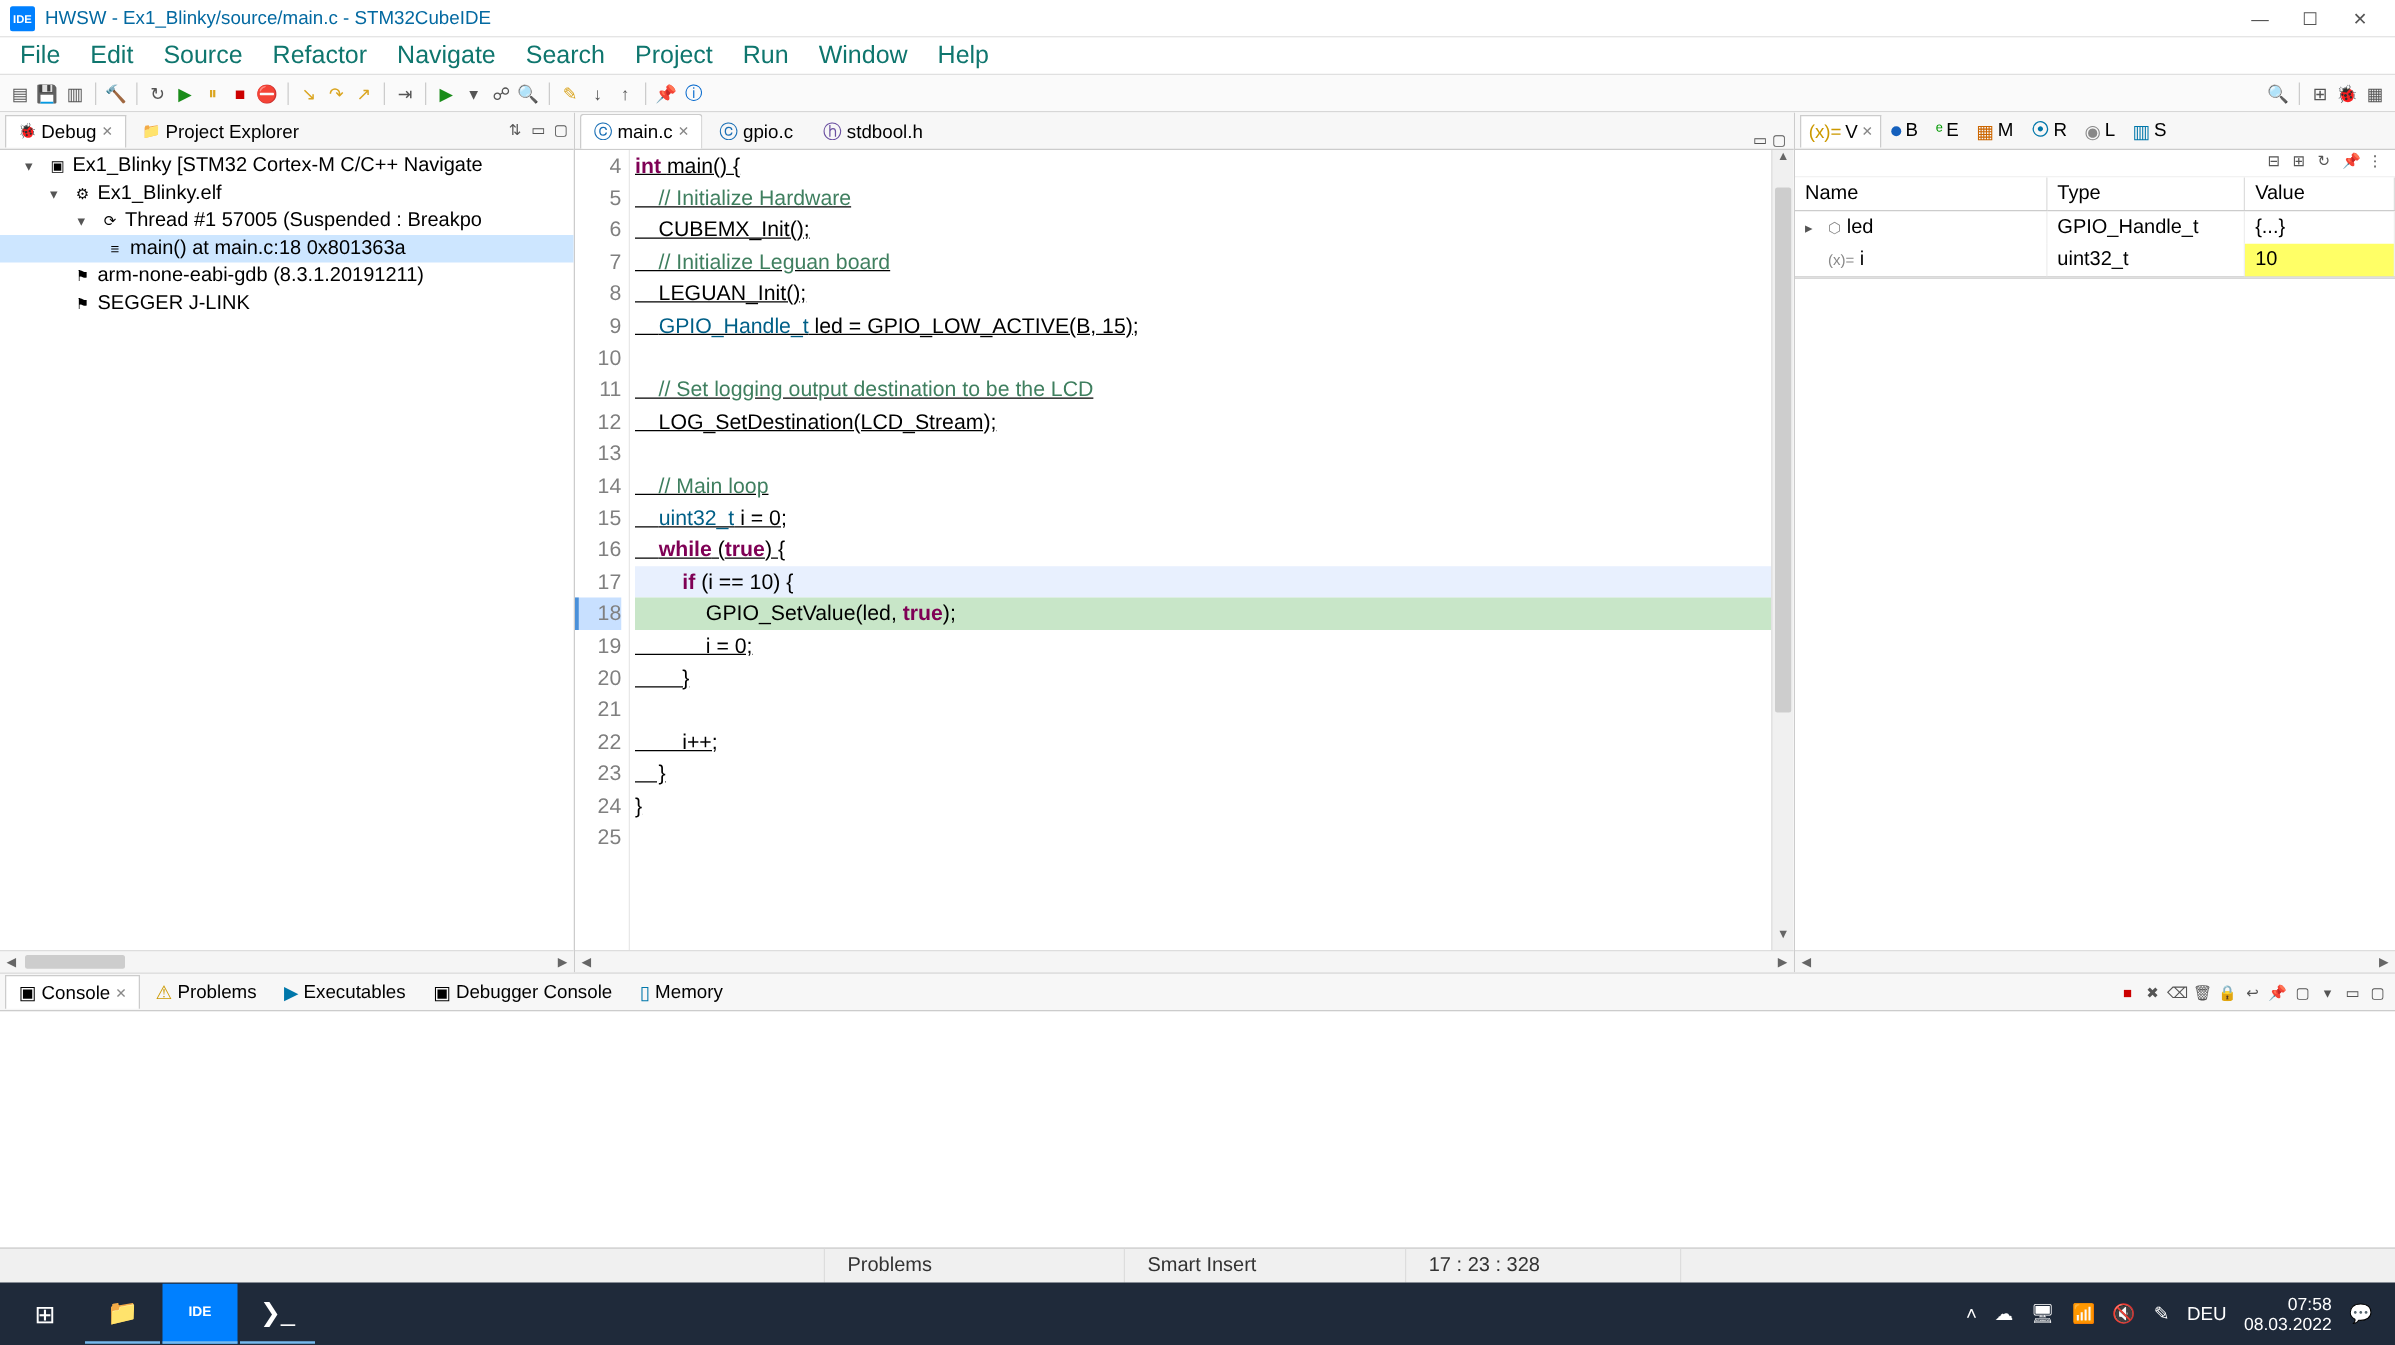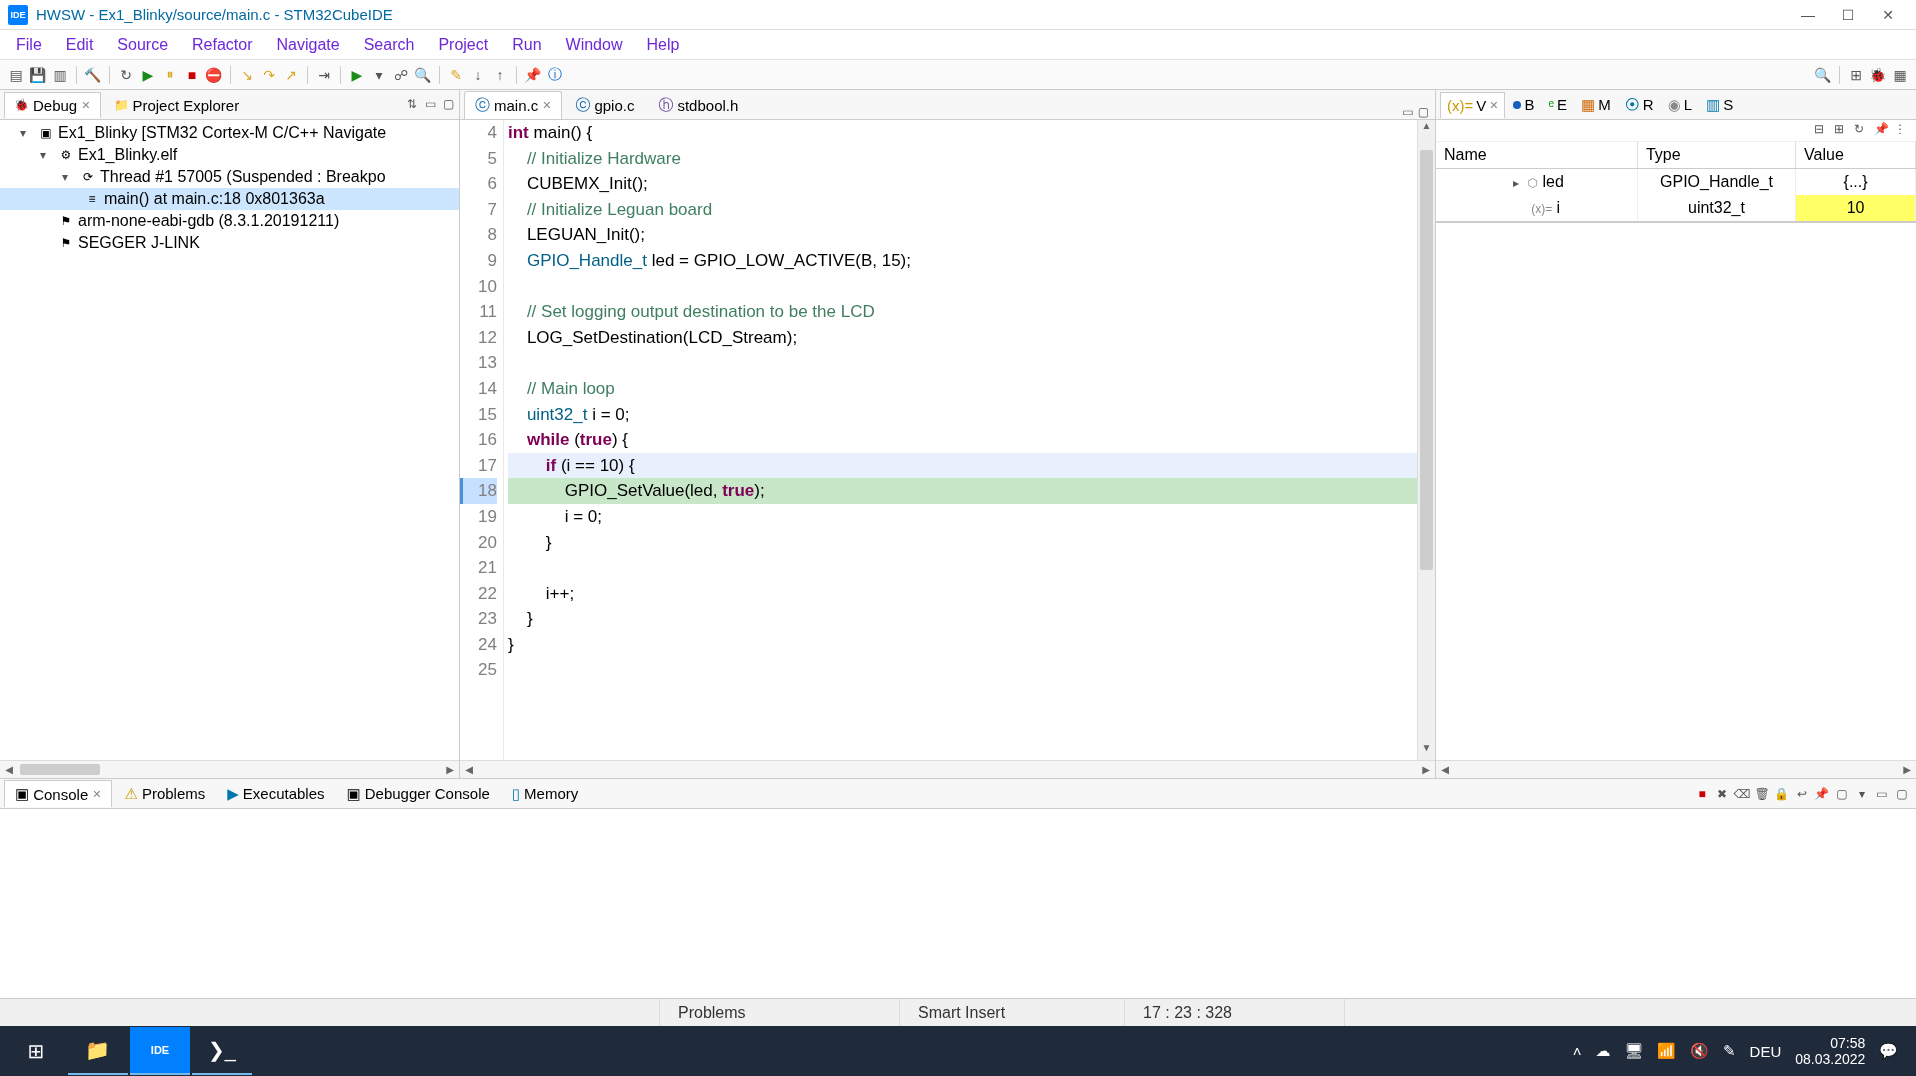--- a/index.html
+++ b/index.html
@@ -6,21 +6,21 @@
 body { width: 1916px; height: 1076px; background: #f0f0f0; display: flex; flex-direction: column; overflow: hidden; }
 
 
 .titlebar { height: 30px; background: #fff; display: flex; align-items: center; padding: 0 8px; border-bottom: 1px solid #ddd; }
 .titlebar .app-icon { width: 20px; height: 20px; background: #0080ff; color: #fff; font-size: 9px; font-weight: bold; display: flex; align-items: center; justify-content: center; margin-right: 8px; border-radius: 2px; }
 .titlebar .title { flex: 1; font-size: 15px; color: #0369a1; }
 .titlebar .win-btn { width: 40px; height: 28px; display: flex; align-items: center; justify-content: center; color: #555; font-size: 14px; }
 
 
 .menubar { height: 30px; background: #fff; display: flex; align-items: center; padding: 0 4px; border-bottom: 1px solid #e0e0e0; }
-.menubar .menu-item { padding: 4px 12px; font-size: 16px; color: #6d28d9; cursor: pointer; }
+.menubar .menu-item { padding: 4px 12px; font-size: 20px; color: #0f766e; cursor: pointer; }
 
 
 .toolbar { height: 30px; background: #fafafa; display: flex; align-items: center; padding: 0 6px; border-bottom: 1px solid #ccc; gap: 2px; }
 .toolbar .tool-btn { width: 20px; height: 20px; display: flex; align-items: center; justify-content: center; font-size: 14px; cursor: pointer; color: #555; }
 .toolbar .tool-btn.green { color: #1a8c1a; }
 .toolbar .tool-btn.red { color: #c00; }
 .toolbar .tool-btn.yellow { color: #daa520; }
 .toolbar .sep { width: 1px; height: 18px; background: #ccc; margin: 0 4px; }
 .toolbar .spacer { flex: 1; }
 
@@ -49,21 +49,21 @@
 .editor-tabs { height: 30px; display: flex; align-items: flex-end; background: #f7f7f7; border-bottom: 1px solid #ccc; padding-left: 4px; gap: 2px; }
 .editor-tabs .tab { padding: 4px 10px; font-size: 15px; display: flex; align-items: center; gap: 4px; border: 1px solid transparent; border-bottom: none; border-top-left-radius:3px; border-top-right-radius:3px; }
 .editor-tabs .tab.active { background: #fff; border-color: #ccc; }
 .editor-tabs .mini { margin-left:auto; display:flex; gap:4px; padding-right:6px; }
 .editor-tabs .mini span { font-size:12px; color:#555; }
 .editor-body { flex: 1; display: flex; overflow: hidden; position: relative; background:#fff; }
 .gutter { width: 44px; background: #fff; border-right: 1px solid #e8e8e8; font-family: Consolas, monospace; font-size: 17px; color: #808080; text-align: right; padding-right: 6px; }
 .gutter .ln { height: 25.6px; line-height:25.6px; }
 .gutter .ln.bp { background: #c8e0ff; border-left: 3px solid #4a90d9; }
 .code { flex:1; font-family: Consolas, monospace; font-size: 17px; line-height:25.6px; white-space: pre; overflow: auto; color: #000; padding-left: 4px; }
-.code .line { height: 25.6px; }
+.code .line { height: 25.6px; text-decoration: underline; }
 .code .kw { color: #7f0055; font-weight: bold; }
 .code .cm { color: #3f7f5f; }
 .code .ty { color: #005f87; }
 .code .fn { color: #000; }
 .code .hl-line { background: #e8f0fe; display:inline-block; width:100%; }
 .code .hl-exec { background: #c8e6c8; display:inline-block; width:100%; }
 .editor-scroll { width: 18px; background: #f0f0f0; border-left: 1px solid #ddd; position:relative; }
 .editor-scroll .thumb { position:absolute; left:2px; right:2px; top:30px; height:420px; background:#cdcdcd; border-radius:2px; }
 .editor-scroll .arrow { position:absolute; left:0; right:0; height:18px; text-align:center; font-size:10px; color:#666; }
 .editor-hscroll { height:18px; background:#f5f5f5; border-top:1px solid #ddd; display:flex; align-items:center; }
@@ -73,21 +73,21 @@
 .right-panel { width: 480px; display:flex; flex-direction:column; background:#fff; }
 .right-tabs { height:30px; display:flex; align-items:center; gap:2px; padding:0 4px; border-bottom:1px solid #ccc; background:#f7f7f7;}
 .right-tabs .tab { padding:4px 6px; font-size:15px; display:flex; align-items:center; gap:3px; }
 .right-tabs .tab.active { background:#fff; border:1px solid #ccc; border-bottom:none; }
 .right-tabs .tab .dot { width:8px;height:8px;border-radius:50%; }
 .right-mini-tb { height:22px; display:flex; justify-content:flex-end; gap:4px; padding:2px 6px; border-bottom:1px solid #eee;}
 .right-mini-tb span { width:16px;height:16px; font-size:12px; color:#555; }
 .var-table { flex:0 0 auto; border-bottom:1px solid #ccc; }
 .var-table table { width:100%; border-collapse:collapse; font-size:16px; }
 .var-table th { text-align:left; padding:4px 8px; border-right:1px solid #ddd; border-bottom:1px solid #ccc; background:#fff; font-weight:normal; }
-.var-table td { padding:4px 8px; border-right:1px solid #eee;text-align:center; }
+.var-table td { padding:4px 8px; border-right:1px solid #eee; }
 .var-table tr.highlight td.value-cell { background:#ffff66; }
 .var-table .exp { display:inline-block; width:14px; color:#555; font-size:12px; }
 .var-detail { flex:1; border-top:1px solid #ccc; background:#fff; }
 .right-hscroll { height:18px; background:#f5f5f5; border-top:1px solid #ddd; display:flex; align-items:center; }
 .right-hscroll .harrow { width:18px; text-align:center; font-size:10px; color:#666; }
 
 
 .bottom-panel { height: 220px; display:flex; flex-direction:column; border-top:1px solid #ccc; background:#fff; }
 .bottom-tabs { height:30px; display:flex; align-items:center; gap:2px; padding-left:4px; border-bottom:1px solid #ccc; background:#f7f7f7; }
 .bottom-tabs .tab { padding:4px 10px; font-size:15px; display:flex; align-items:center; gap:4px; }

